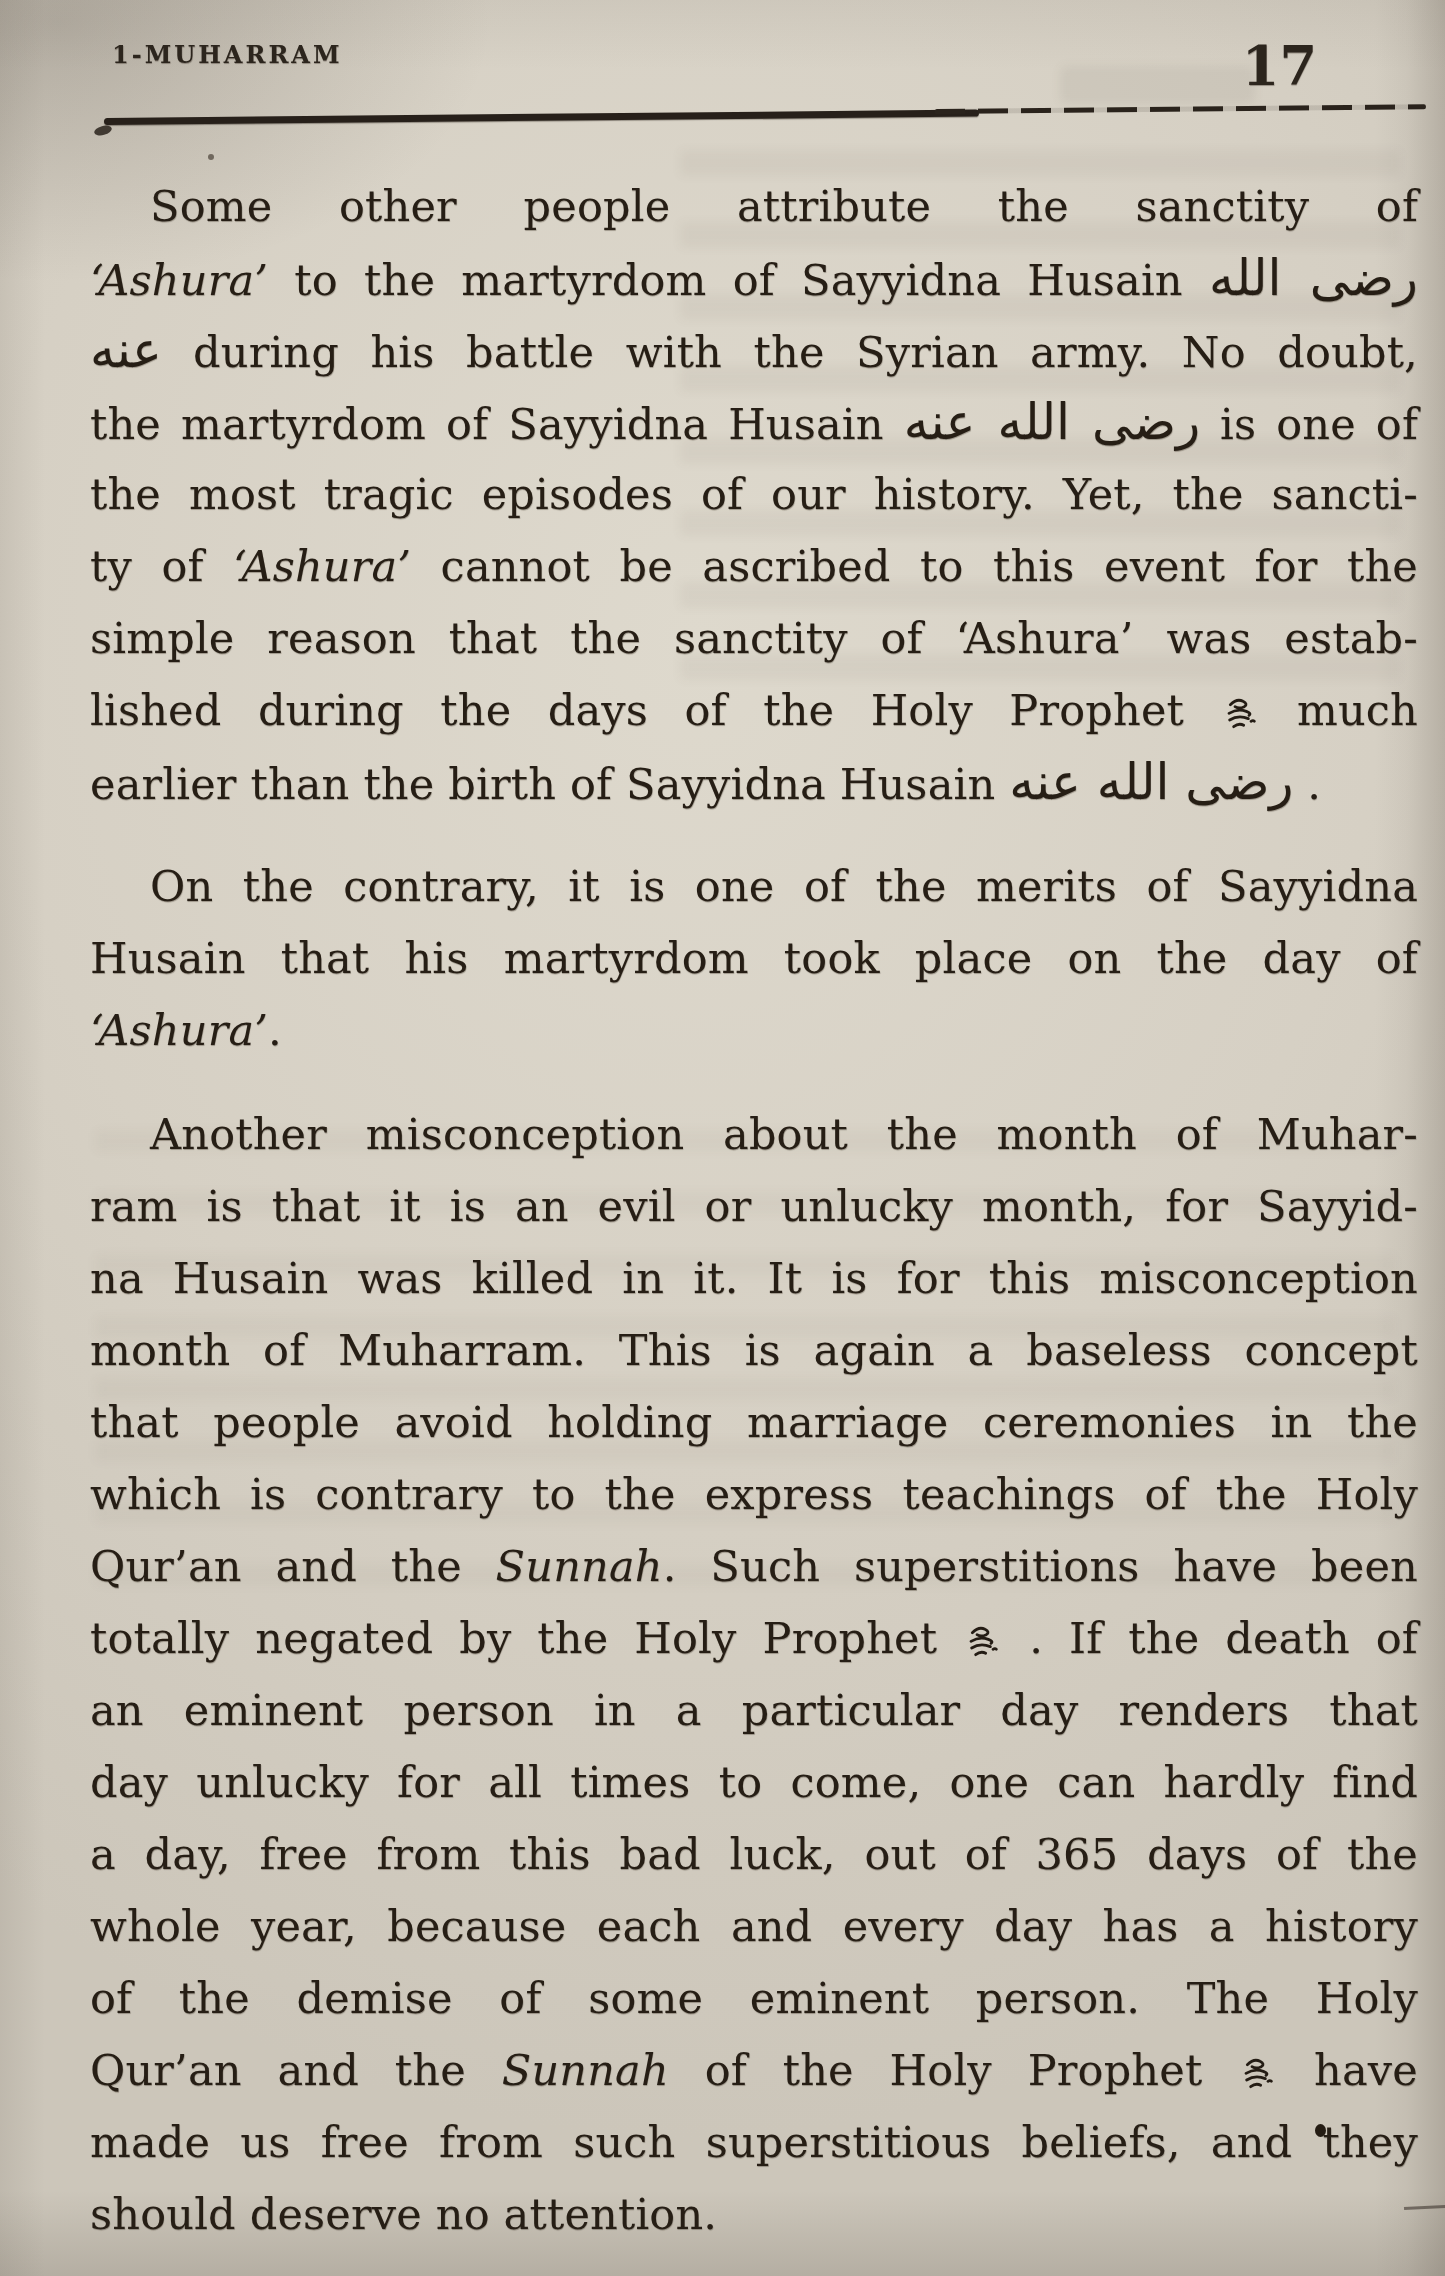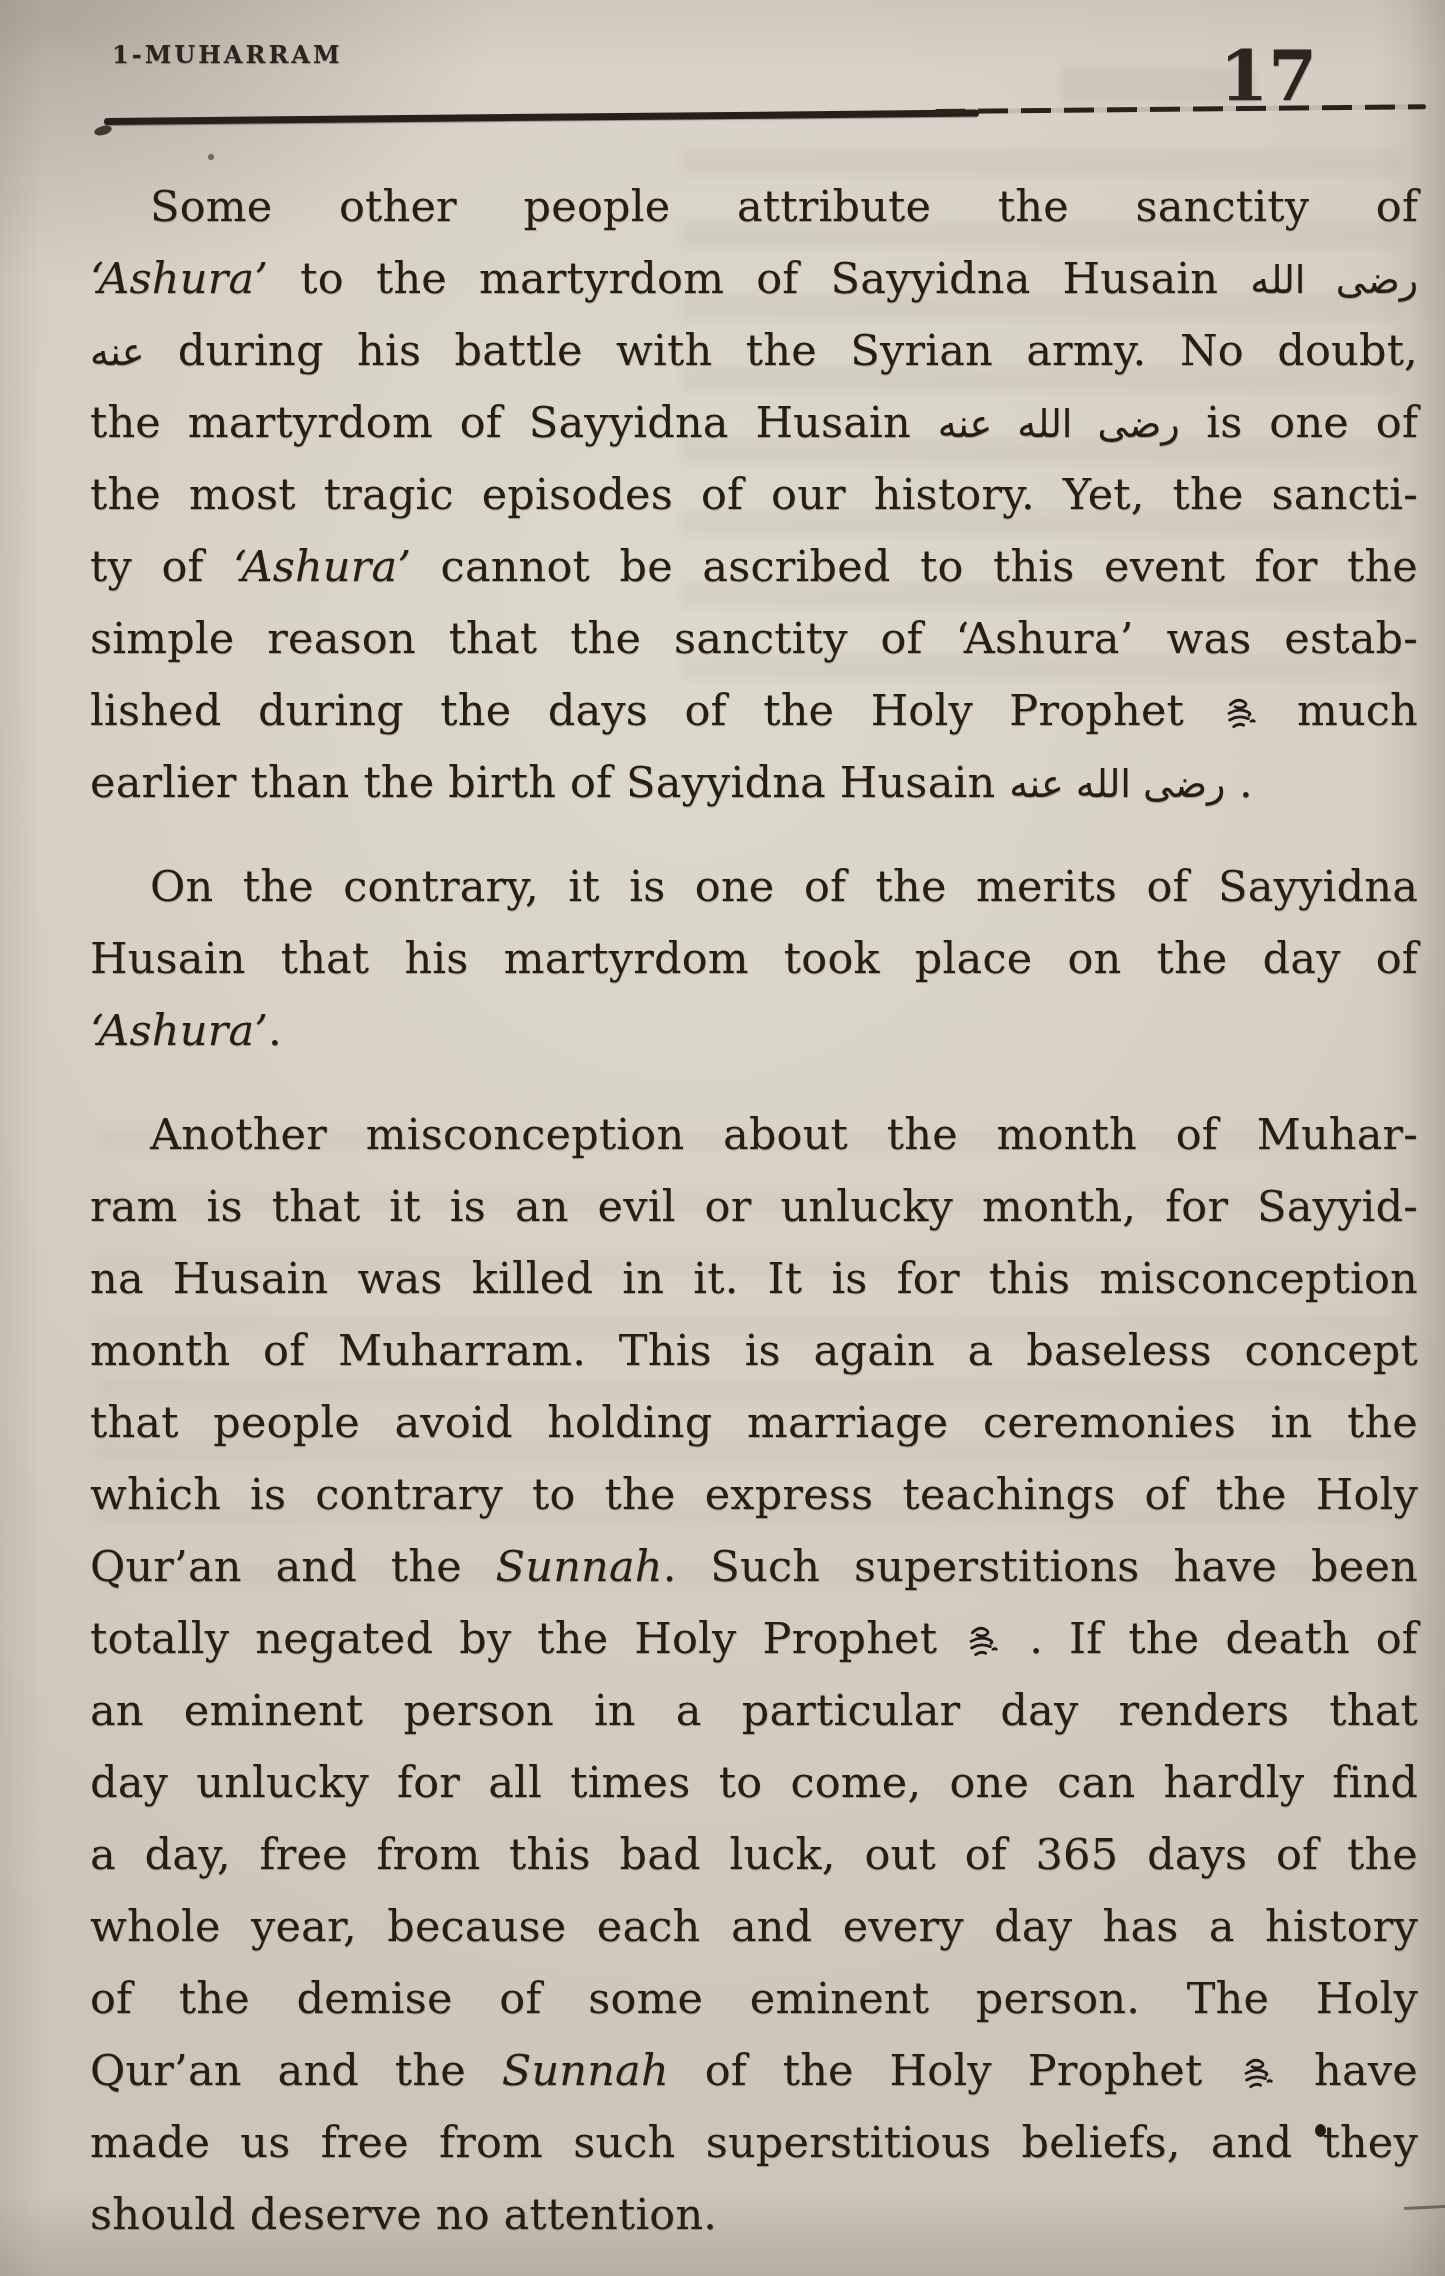--- a/index.html
+++ b/index.html
@@ -17,21 +17,21 @@
       radial-gradient(1250px 1500px at 48% 28%, #ded9cd 0%, #d6d0c4 55%, #ccc6ba 100%);
   }
   
   .running-title{
     position:absolute;left:112px;top:40px;
     font-size:24px;font-weight:bold;letter-spacing:3px;color:#2c251d;
     text-shadow:0.4px 0.6px 0.7px rgba(40,30,20,.35);
   }
   .page-number{
     position:absolute;right:128px;top:34px;
-    font-size:70px;font-weight:bold;color:#2c251d;
+    font-size:54px;font-weight:bold;color:#2c251d;
     text-shadow:0.4px 0.6px 0.7px rgba(40,30,20,.35);
   }
   .rule{position:absolute;left:100px;top:114px;width:1326px;height:14px;
     transform:rotate(-0.55deg);transform-origin:left center;}
   .rule-main{position:absolute;left:4px;top:4px;width:66%;height:7px;
     background:#27201a;border-radius:4px;box-shadow:0 1px 1px rgba(39,32,26,.4);}
   .rule-dash{position:absolute;left:63%;top:3px;width:37%;height:5px;border-radius:2px;
     background:repeating-linear-gradient(90deg,#2a231c 0px,#2a231c 30px,rgba(42,35,28,.12) 30px,rgba(42,35,28,.12) 43px);}
   .rule-blob{position:absolute;left:94px;top:126px;width:18px;height:9px;background:#2a231c;
     border-radius:50%;transform:rotate(-14deg);opacity:.85;}
@@ -43,21 +43,21 @@
     text-shadow:0.4px 0.6px 0.7px rgba(40,30,20,.32);
   }
   .para + .para{margin-top:32px;}
   .line{
     height:72px;line-height:72px;white-space:normal;
     text-align:justify;text-align-last:justify;
   }
   .line.firstline{text-indent:60px;}
   .line.lastline{text-align-last:left;}
   .it{font-style:italic;}
-  .ar{font-family:"DejaVu Sans","Liberation Sans",sans-serif;font-size:38px;}
+  .ar{font-family:"DejaVu Sans","Liberation Sans",sans-serif;font-size:50px;}
   .saw{display:inline-block;}
   .saw svg{display:inline-block;vertical-align:-9px;}
   
   .ghost{position:absolute;filter:blur(5px);opacity:.5;pointer-events:none;}
   .g1{left:680px;top:150px;width:720px;height:560px;
     background:repeating-linear-gradient(180deg,rgba(82,70,58,.10) 0 26px,transparent 26px 72px);}
   .g2{left:95px;top:1120px;width:1300px;height:470px;
     background:repeating-linear-gradient(180deg,rgba(82,70,58,.08) 10px 32px,transparent 32px 72px);}
   .g3{left:1060px;top:66px;width:195px;height:38px;background:rgba(90,78,66,.16);border-radius:6px;}
   .speck-dot{position:absolute;left:1315px;top:2124px;width:11px;height:13px;background:#241c13;border-radius:50%;}

